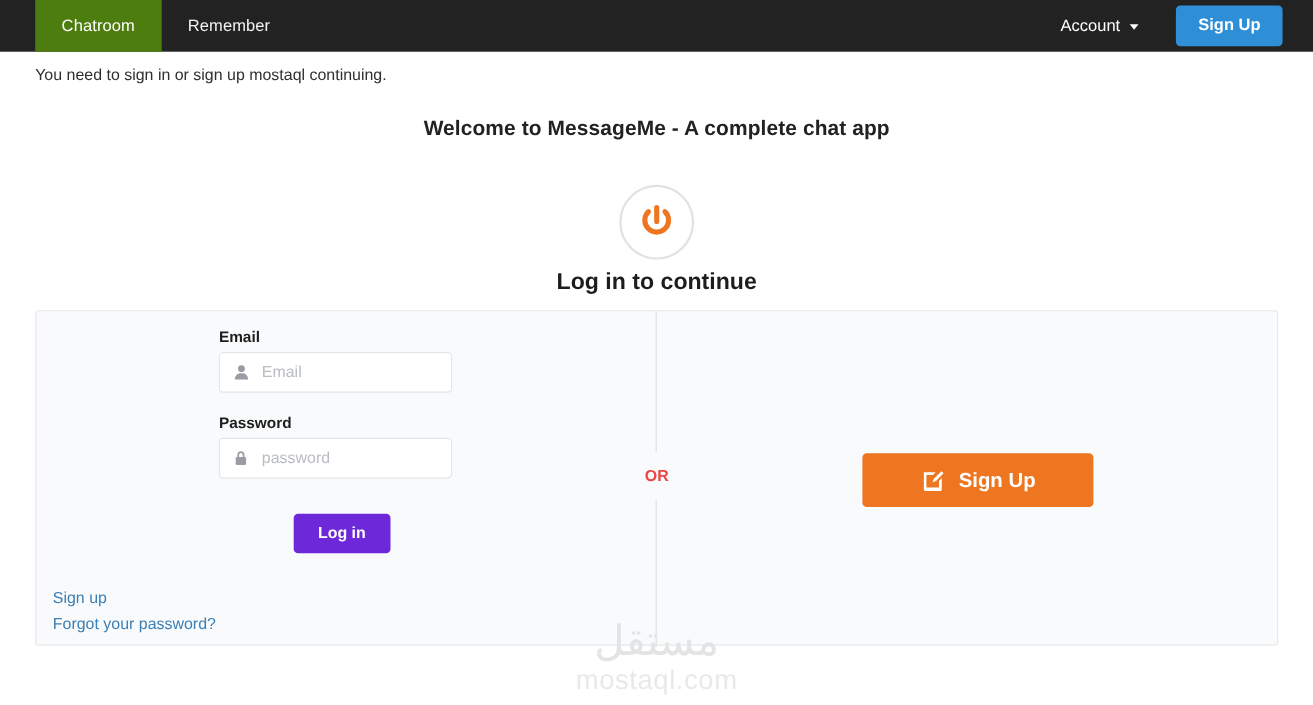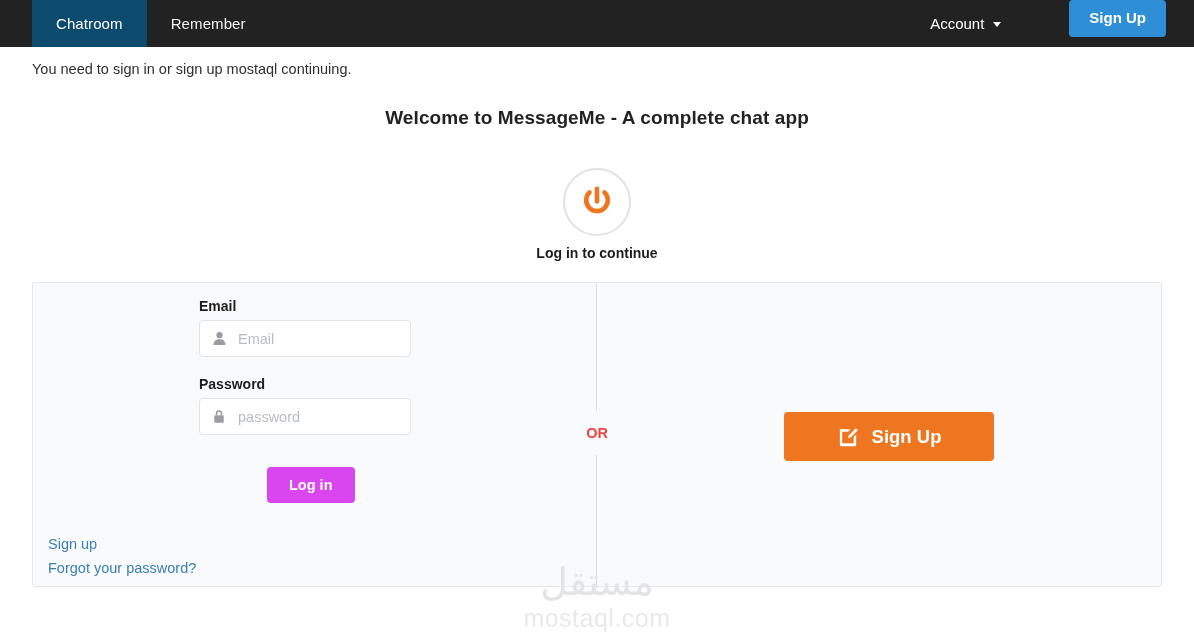--- a/index.html
+++ b/index.html
@@ -21,28 +21,27 @@
   .nav-left { display: flex; align-items: stretch; margin-left: 32px; }
   .nav-tab {
     display: flex; align-items: center; justify-content: center;
     padding: 0 24px;
     color: #ffffff;
     font-size: 15px;
     letter-spacing: .1px;
     cursor: pointer;
     white-space: nowrap;
   }
-  .nav-tab.active { background: #0c4a6e; }
+  .nav-tab.active { background: #4d7c0f; }
   .nav-tab.inactive { color: #f2f2f2; }
 
   .nav-right {
     margin-left: auto;
-    display: flex; align-items: flex-start;
+    display: flex; align-items: center;
     padding-right: 28px;
-    gap: 34px;
   }
   .account-menu {
     display: flex; align-items: center; gap: 9px;
     color: #ffffff; font-size: 15px;
     padding: 0 18px; height: 47px; cursor: pointer;
   }
   .caret {
     width: 0; height: 0;
     border-left: 4.5px solid transparent;
     border-right: 4.5px solid transparent;
@@ -83,21 +82,21 @@
   .power-circle {
     width: 68px; height: 68px;
     border-radius: 50%;
     border: 2px solid #e2e2e2;
     display: flex; align-items: center; justify-content: center;
     background: #ffffff;
   }
   .subtitle {
     position: absolute; top: 245px; left: 0; width: 1194px;
     text-align: center;
-    font-size: 14px; font-weight: bold; color: #1d1d1d;
+    font-size: 21px; font-weight: bold; color: #1d1d1d;
   }
 
   
   .panel {
     position: absolute;
     left: 32px; top: 282px;
     width: 1130px; height: 305px;
     background: #f9fafb;
     border: 1px solid #e6e7e9;
     border-radius: 3px;
@@ -156,21 +155,21 @@
     cursor: pointer;
   }
   .remember-label {
     display: block;
     margin-top: 8px;
     font-size: 14.5px; color: #1d1d1d;
   }
 
   .login-btn {
     margin-top: 17px; margin-left: 68px;
-    background: #d946ef;
+    background: #6d28d9;
     color: #ffffff;
     border: none;
     font-family: inherit;
     font-size: 14.5px; font-weight: bold;
     padding: 10px 22px;
     border-radius: 4px;
     cursor: pointer;
   }
 
   .link-col {

